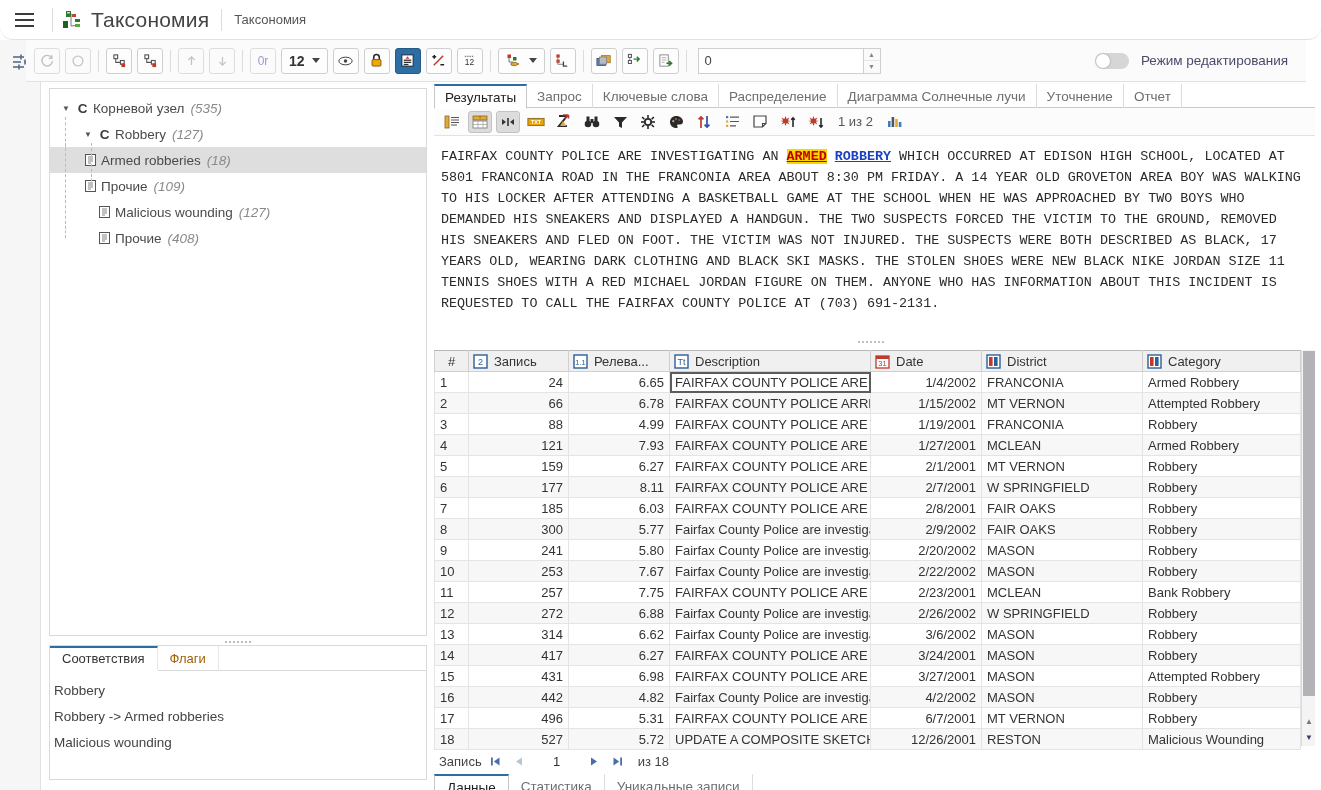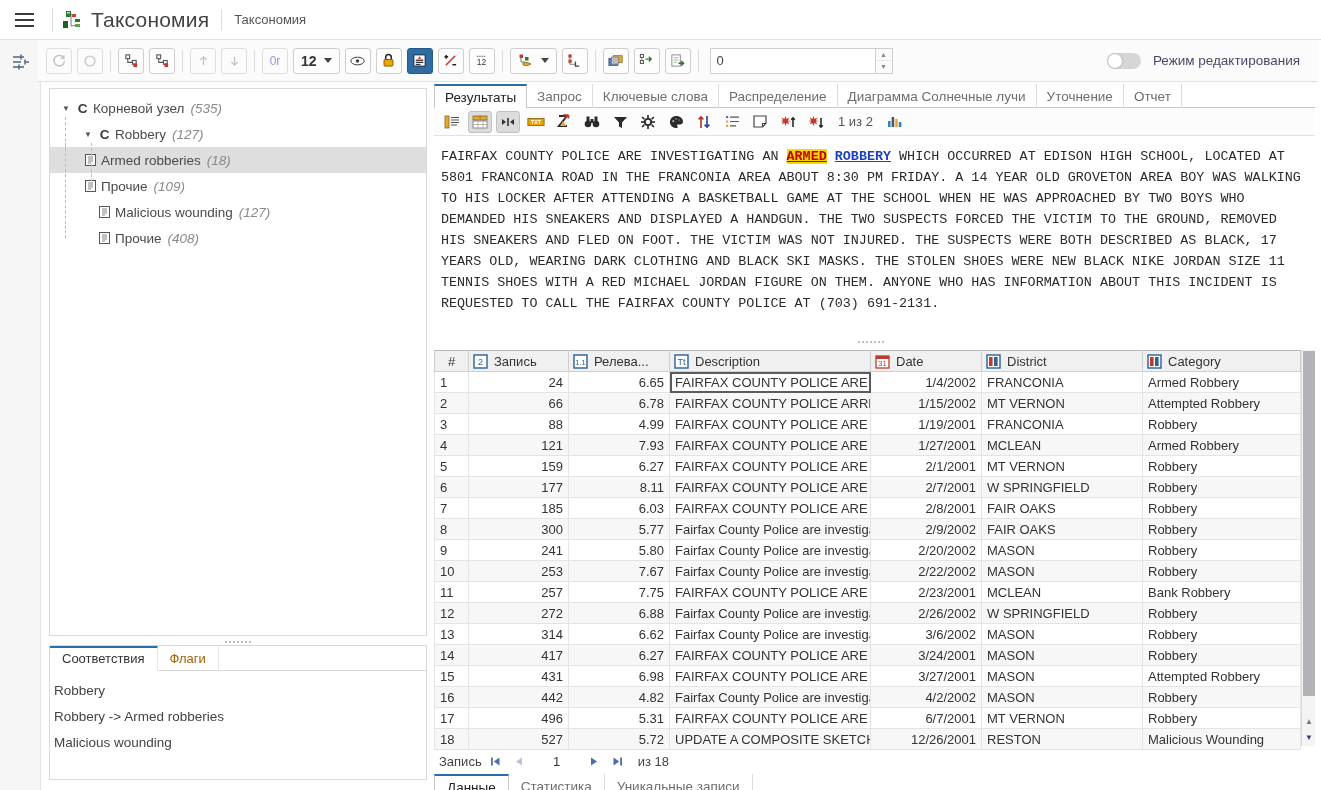--- a/index.html
+++ b/index.html
@@ -11,21 +11,21 @@
     font-family: "Liberation Sans", sans-serif;
     font-size: 13px;
     color: #333333;
   }
   .app { position: relative; width: 1321px; height: 790px; }
 
   
   .titlebar {
     position: absolute; left: 0; top: 0; width: 1321px; height: 40px;
     background: #ffffff; border-bottom: 1px solid #e2e2e2;
-    display: flex; align-items: center;
+    display: flex; align-items: center; border-radius: 13px;
   }
   .hamburger {
     width: 40px; height: 40px; display: flex; flex-direction: column;
     align-items: center; justify-content: center; gap: 4px; cursor: pointer;
     margin-left: 4px;
   }
   .hamburger span { display: block; width: 19px; height: 2px; background: #3b3b3b; }
   .tb-divider { width: 1px; height: 24px; background: #dcdcdc; margin: 0 8px; }
   .app-logo { width: 22px; height: 22px; position: relative; margin-right: 8px; }
   .app-title {
@@ -40,21 +40,21 @@
     position: absolute; left: 0; top: 40px; width: 41px; height: 750px;
     background: #f6f6f6; border-right: 1px solid #e2e2e2;
   }
   .rail-btn {
     width: 41px; height: 44px; display: flex; align-items: center; justify-content: center;
     cursor: pointer;
   }
 
   
   .toolbar {
-    position: absolute; left: 38px; top: 40px; width: 1280px; height: 42px;
+    position: absolute; left: 26px; top: 40px; width: 1280px; height: 42px;
     background: #fbfbfb; border-bottom: 1px solid #e2e2e2;
     display: flex; align-items: center; padding: 0 8px;
   }
   .tbtn {
     min-width: 26px; height: 26px; border: 1px solid #cfcfcf; background: #fdfdfd;
     border-radius: 3px; display: inline-flex; align-items: center; justify-content: center;
     margin-right: 5px; cursor: pointer; font-size: 12px; color: #555; padding: 0 4px;
   }
   .tbtn.disabled { color: #c0c0c0; border-color: #dedede; background: #fbfbfb; }
   .tbtn.active { background: #2e6da4; border-color: #255a86; }

